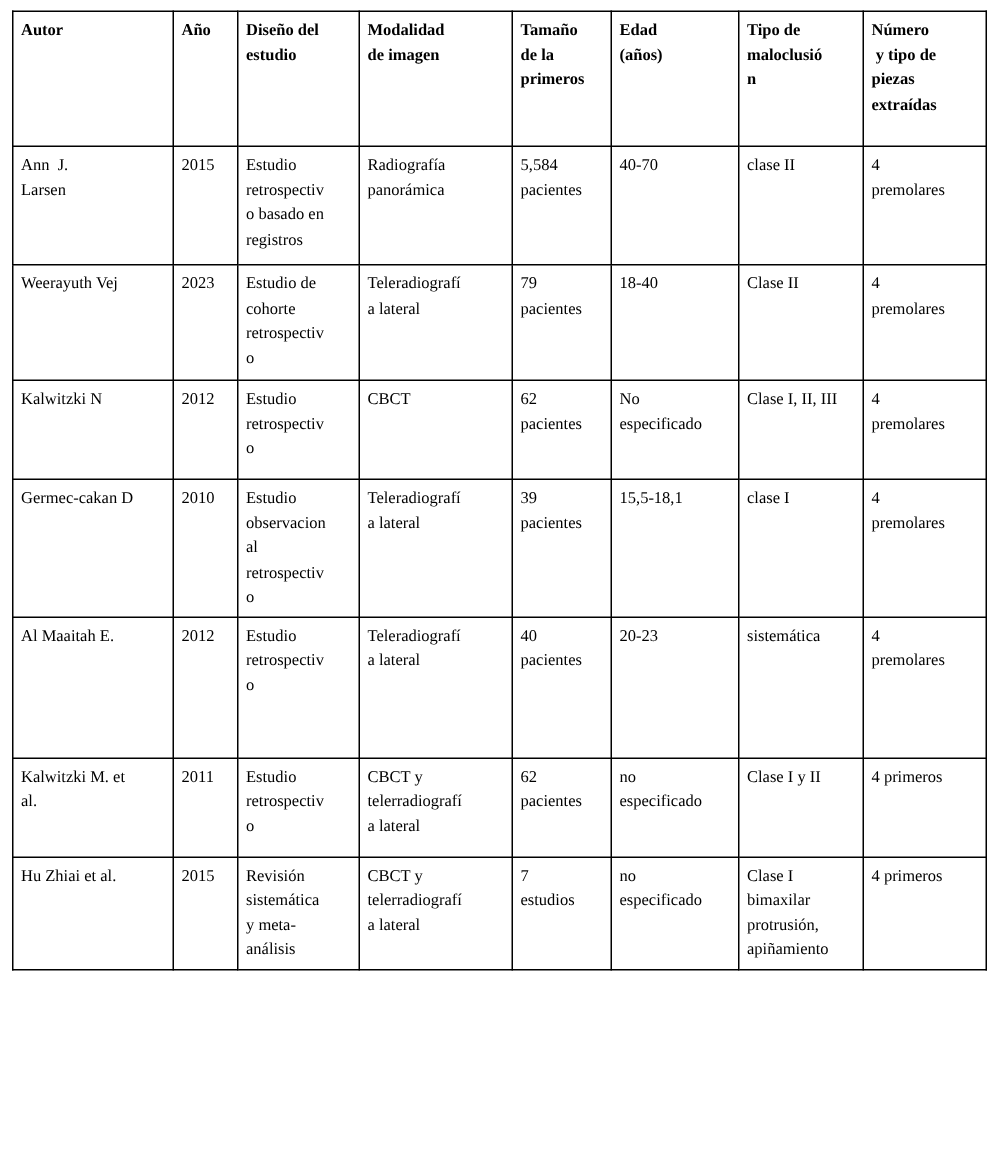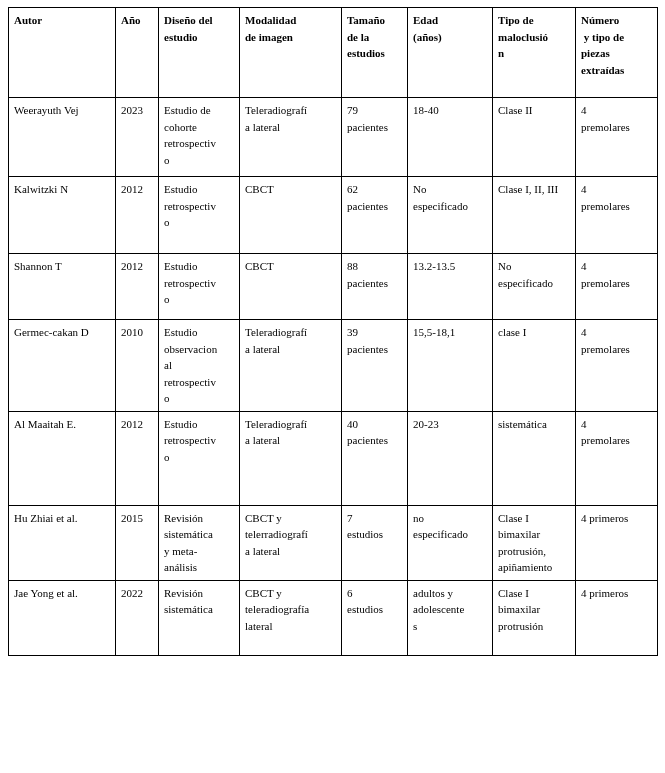--- a/index.html
+++ b/index.html
@@ -71,34 +71,51 @@
     <thead>
       <tr>
         <th>Autor</th>
         <th>Año</th>
         <th>Diseño del
 estudio</th>
         <th>Modalidad
 de imagen</th>
         <th>Tamaño
 de la
-estudios</th>
+primeros</th>
         <th>Edad
 (años)</th>
         <th>Tipo de
 maloclusió
 n</th>
         <th>Número
  y tipo de
 piezas
 extraídas</th>
       </tr>
     </thead>
     <tbody>
       <tr>
+        <td>Ann  J.
+Larsen</td>
+        <td>2015</td>
+        <td>Estudio
+retrospectiv
+o basado en
+registros</td>
+        <td>Radiografía
+panorámica</td>
+        <td>5,584
+pacientes</td>
+        <td>40-70</td>
+        <td>clase II</td>
+        <td>4
+premolares</td>
+      </tr>
+      <tr>
         <td>Weerayuth Vej</td>
         <td>2023</td>
         <td>Estudio de
 cohorte
 retrospectiv
 o</td>
         <td>Teleradiografí
 a lateral</td>
         <td>79
 pacientes</td>
@@ -116,35 +133,20 @@
         <td>CBCT</td>
         <td>62
 pacientes</td>
         <td>No
 especificado</td>
         <td>Clase I, II, III</td>
         <td>4
 premolares</td>
       </tr>
       <tr>
-        <td>Shannon T</td>
-        <td>2012</td>
-        <td>Estudio
-retrospectiv
-o</td>
-        <td>CBCT</td>
-        <td>88
-pacientes</td>
-        <td>13.2-13.5</td>
-        <td>No
-especificado</td>
-        <td>4
-premolares</td>
-      </tr>
-      <tr>
         <td>Germec-cakan D</td>
         <td>2010</td>
         <td>Estudio
 observacion
 al
 retrospectiv
 o</td>
         <td>Teleradiografí
 a lateral</td>
         <td>39
@@ -161,20 +163,37 @@
 retrospectiv
 o</td>
         <td>Teleradiografí
 a lateral</td>
         <td>40
 pacientes</td>
         <td>20-23</td>
         <td>sistemática</td>
         <td>4
 premolares</td>
+      </tr>
+      <tr>
+        <td>Kalwitzki M. et
+al.</td>
+        <td>2011</td>
+        <td>Estudio
+retrospectiv
+o</td>
+        <td>CBCT y
+telerradiografí
+a lateral</td>
+        <td>62
+pacientes</td>
+        <td>no
+especificado</td>
+        <td>Clase I y II</td>
+        <td>4 primeros</td>
       </tr>
       <tr>
         <td>Hu Zhiai et al.</td>
         <td>2015</td>
         <td>Revisión
 sistemática
 y meta-
 análisis</td>
         <td>CBCT y
 telerradiografí
@@ -182,33 +201,15 @@
         <td>7
 estudios</td>
         <td>no
 especificado</td>
         <td>Clase I
 bimaxilar
 protrusión,
 apiñamiento</td>
         <td>4 primeros</td>
       </tr>
-      <tr>
-        <td>Jae Yong et al.</td>
-        <td>2022</td>
-        <td>Revisión
-sistemática</td>
-        <td>CBCT y
-teleradiografía
-lateral</td>
-        <td>6
-estudios</td>
-        <td>adultos y
-adolescente
-s</td>
-        <td>Clase I
-bimaxilar
-protrusión</td>
-        <td>4 primeros</td>
-      </tr>
     </tbody>
   </table>
 </div>
 
 </body></html>

